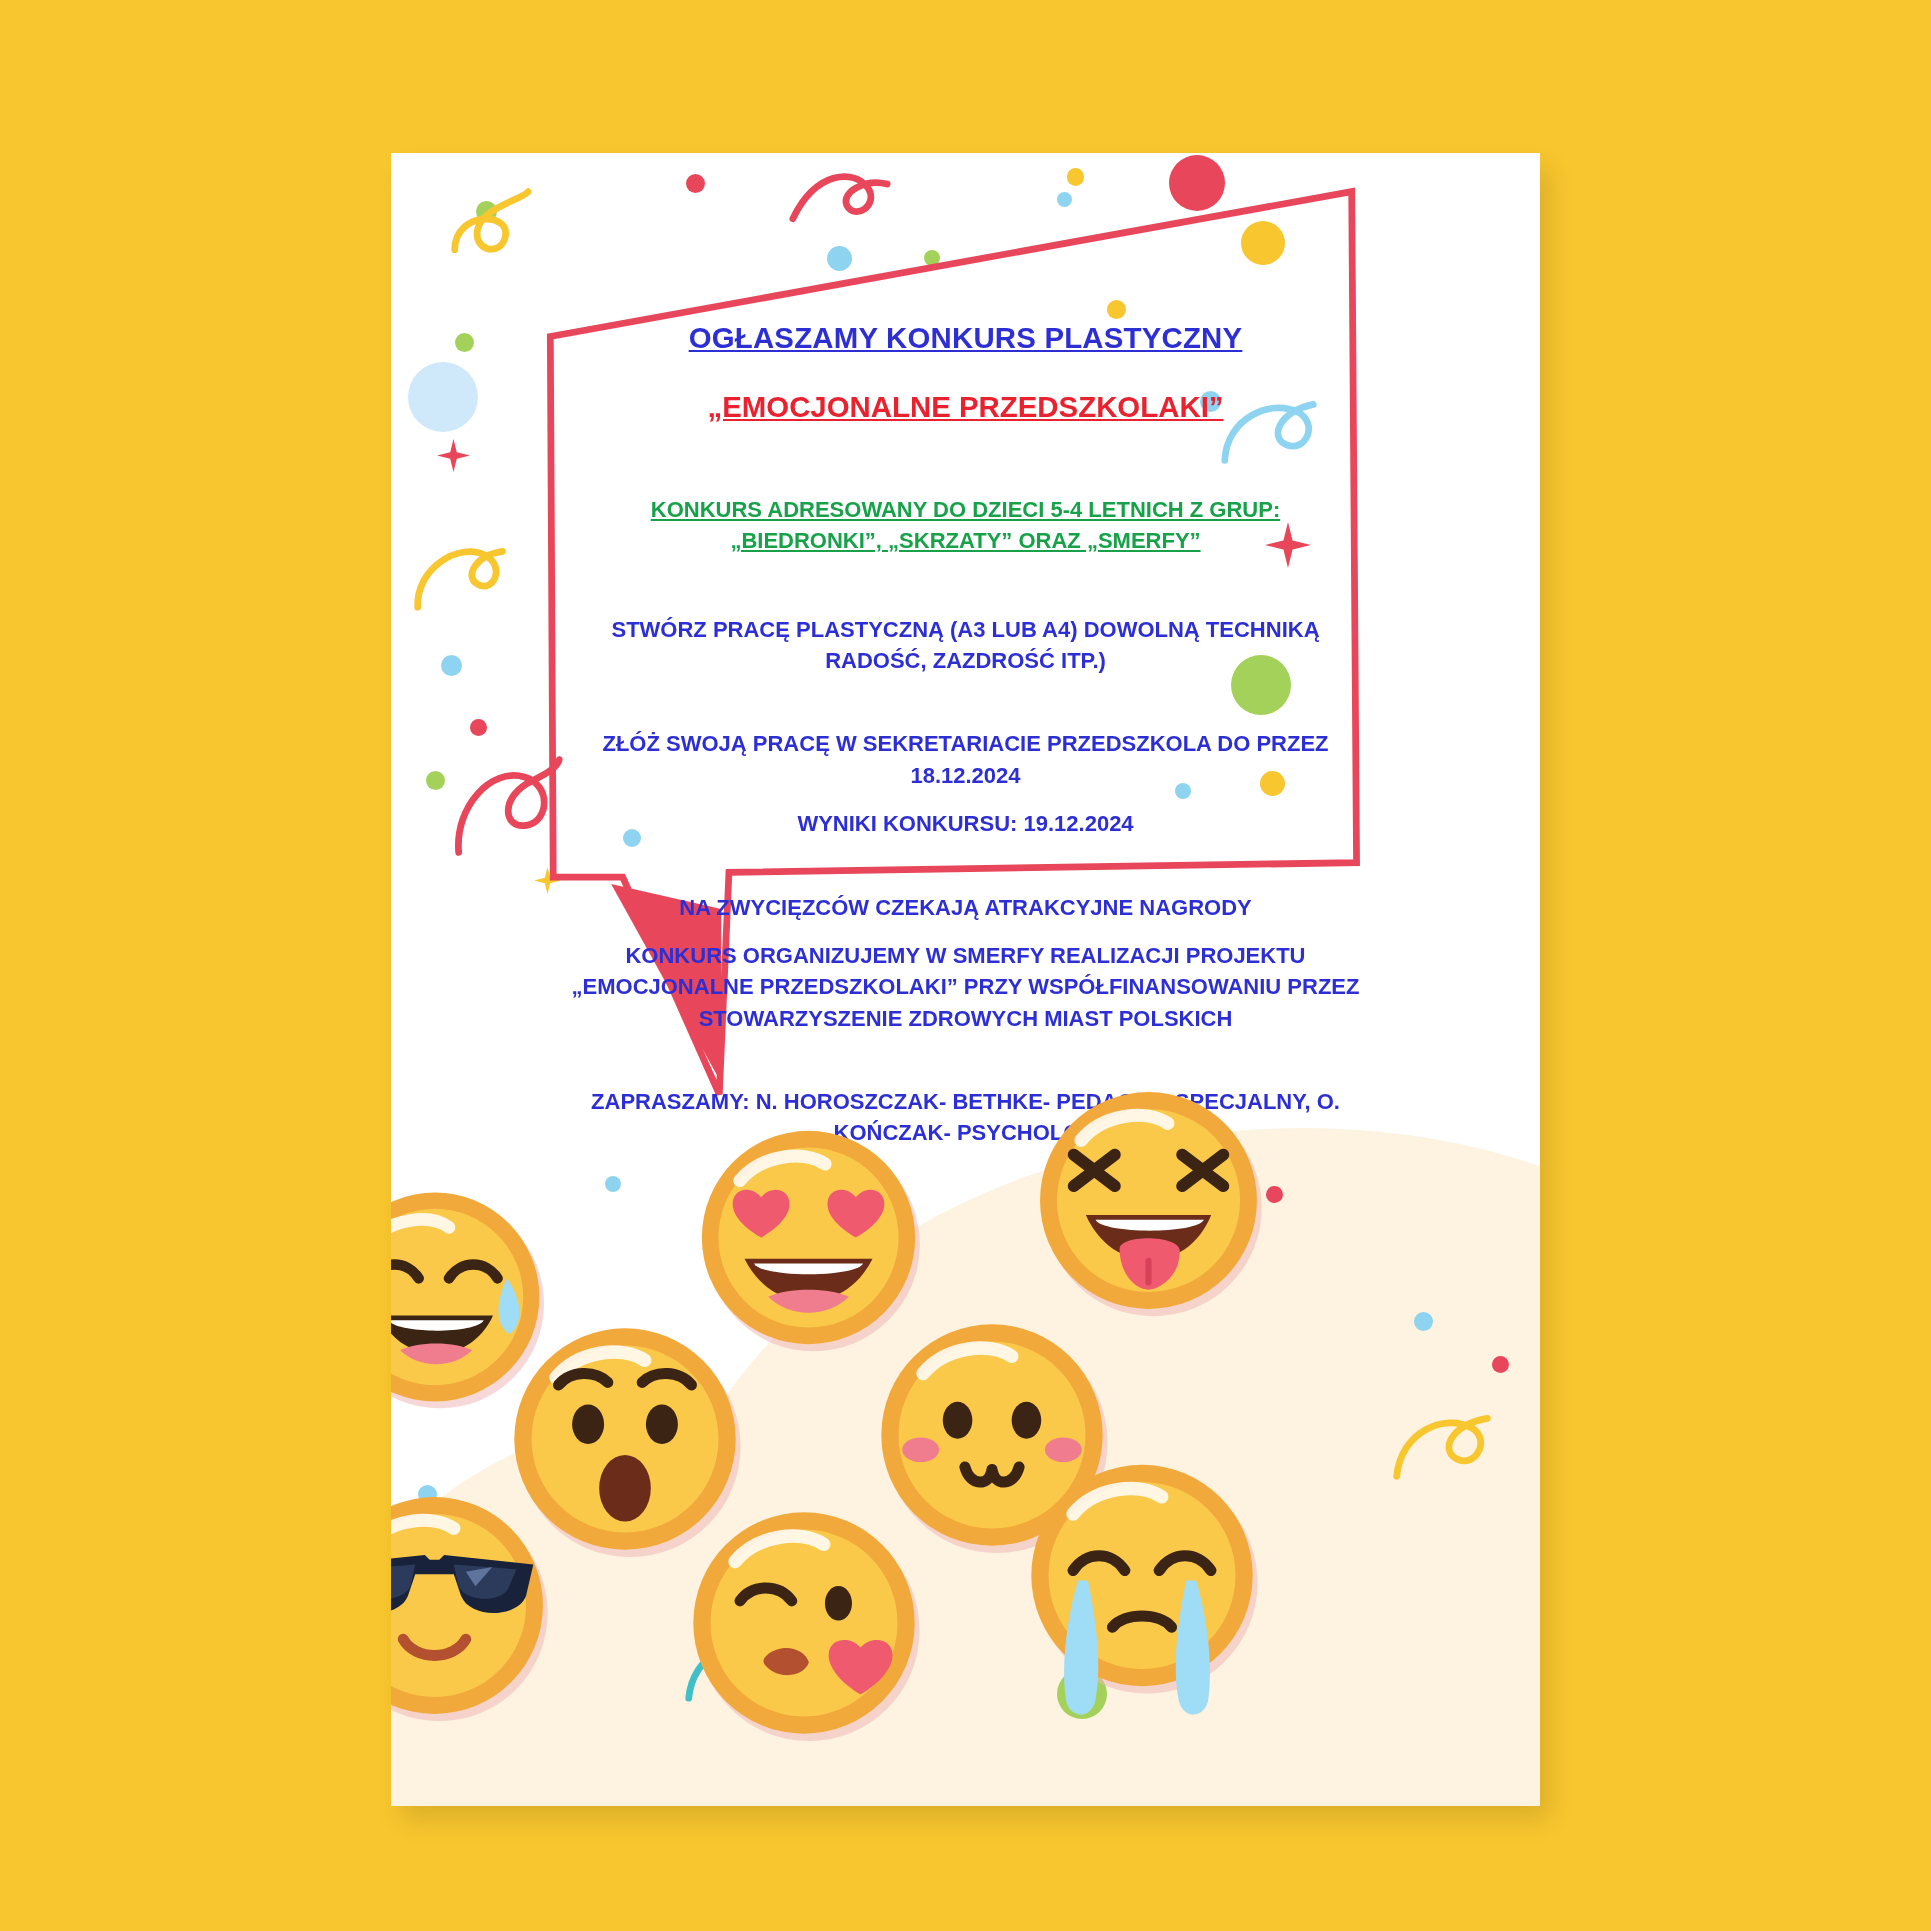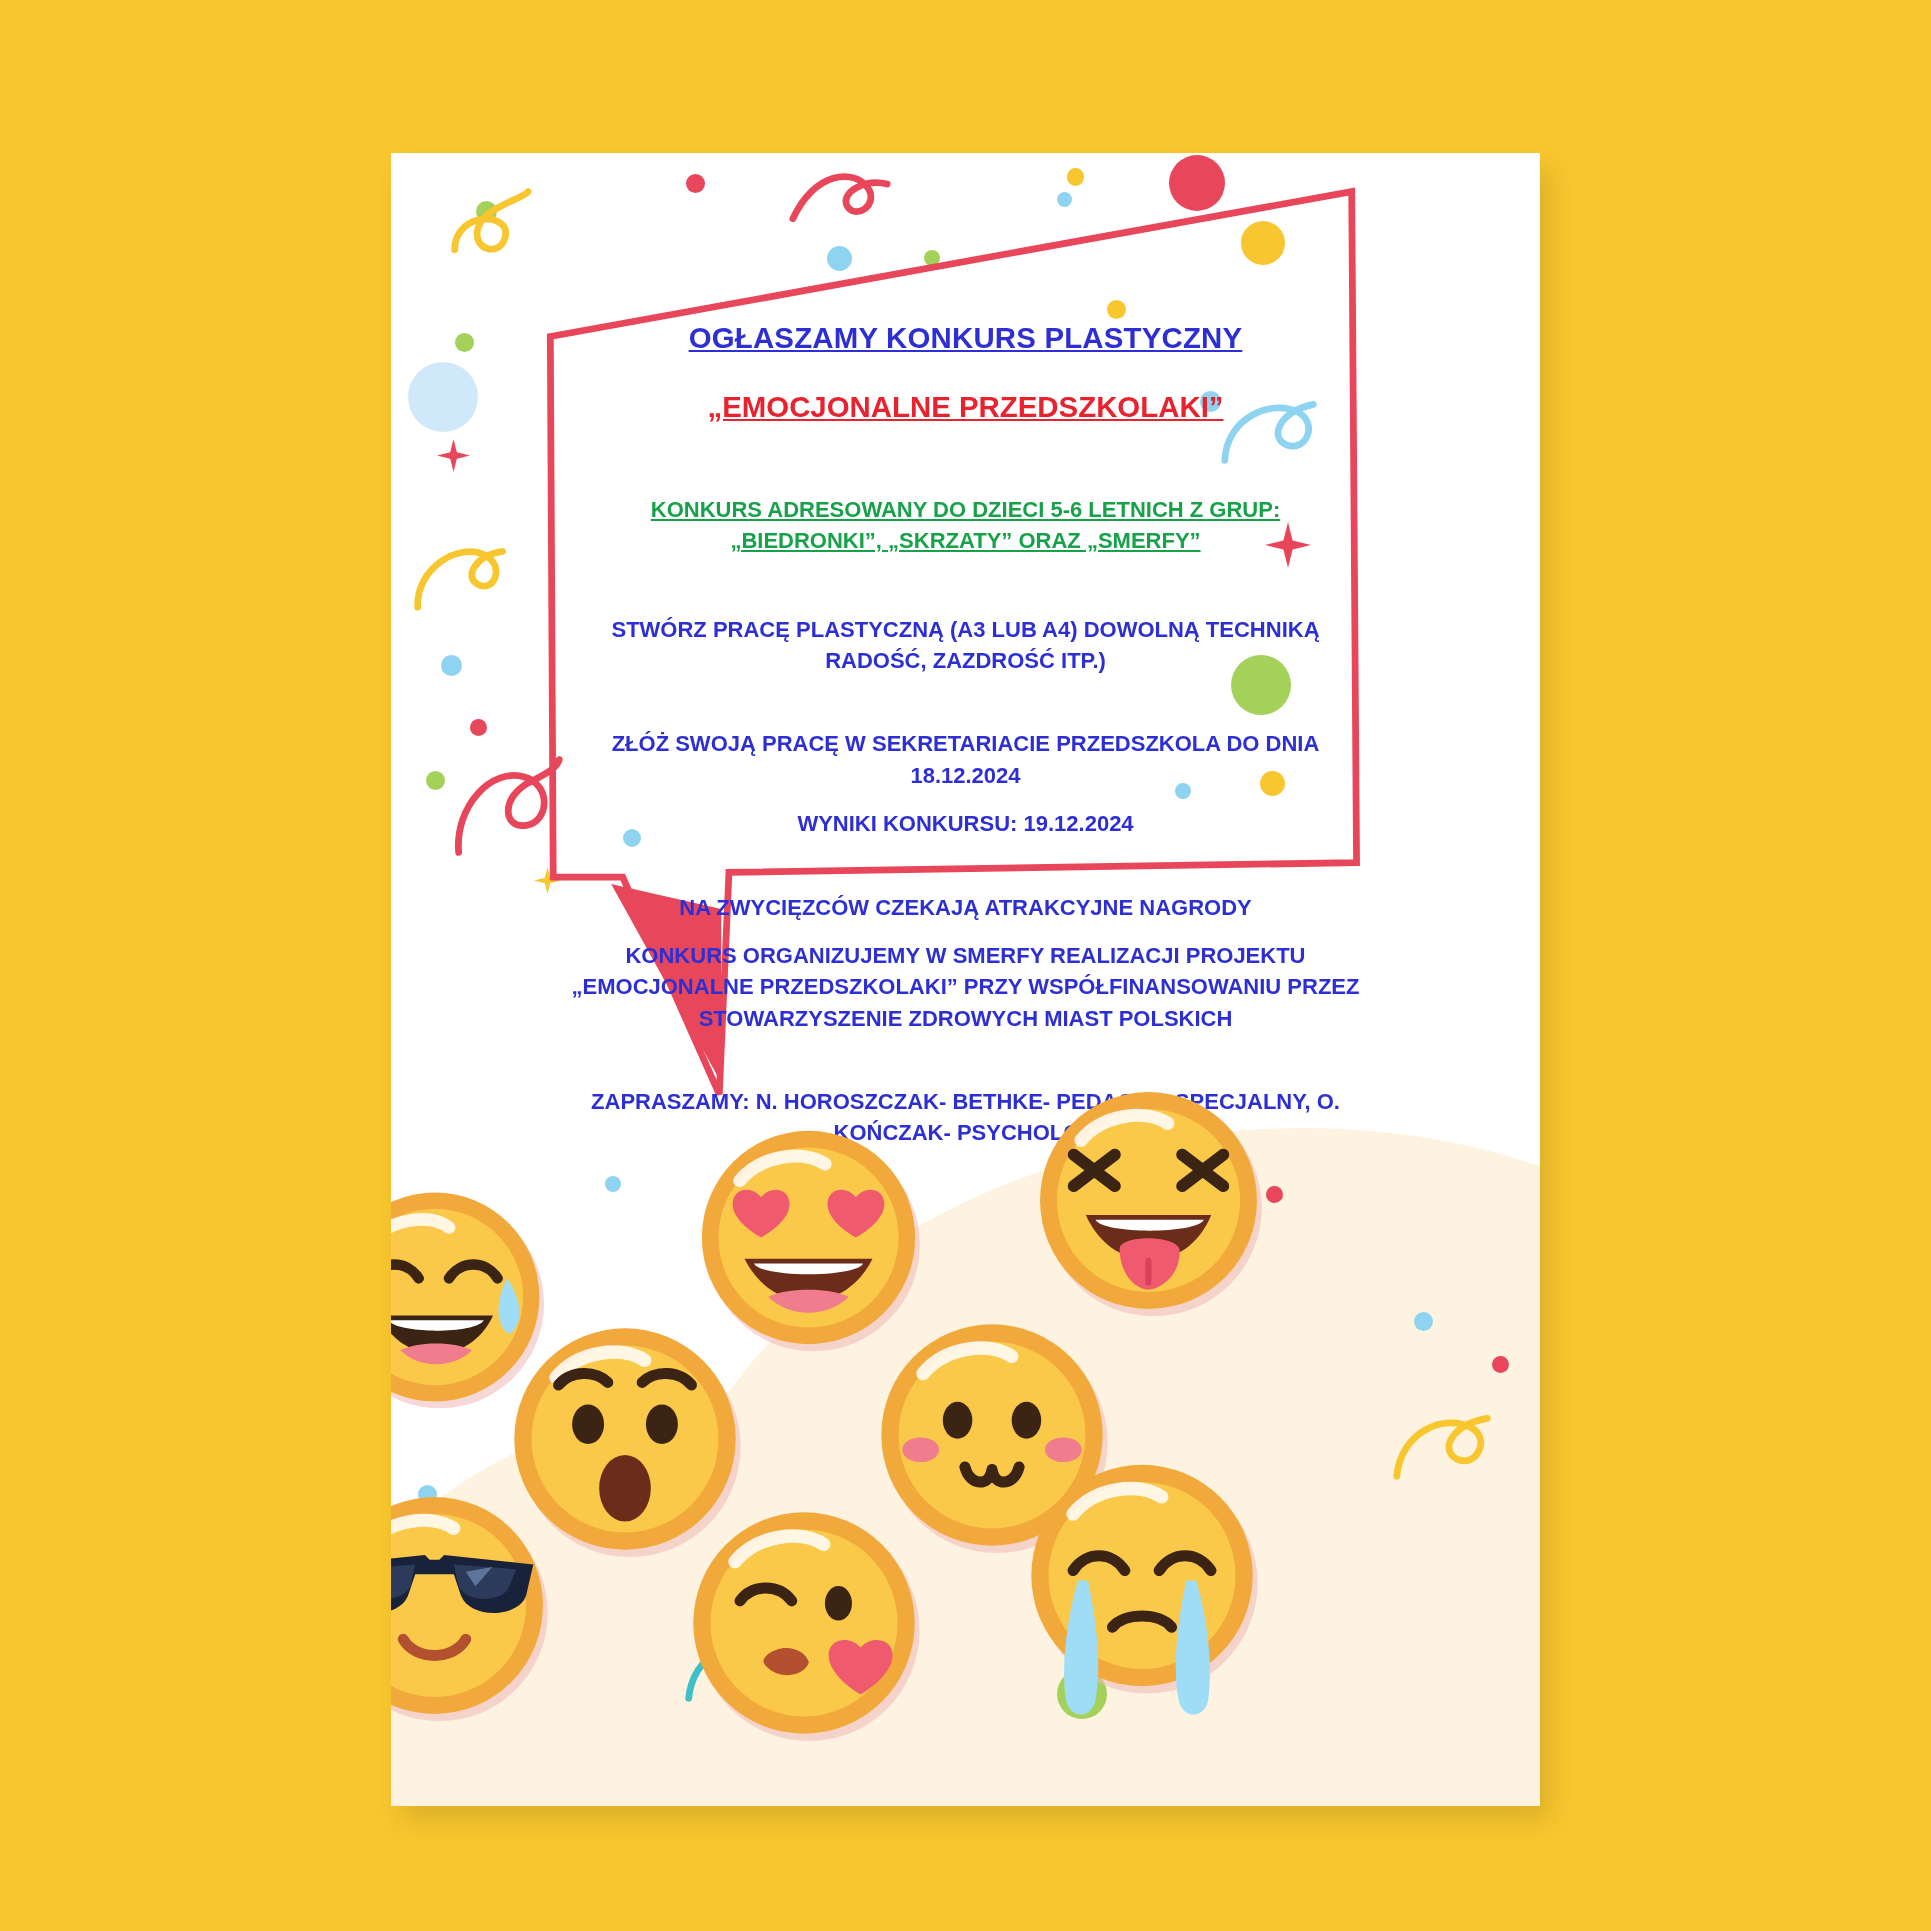--- a/index.html
+++ b/index.html
@@ -190,31 +190,31 @@
       <path d="M175,175 L1005,25 L1010,720 L360,730 L350,960 L250,735 L178,735 Z" transform="translate(-10,15)" fill="none" stroke="#e8465a" stroke-width="7" stroke-linejoin="miter"></path>
       <path d="M352,948 L238,742 L352,768 Z" transform="translate(-10,15)" fill="#e8465a"></path>
     </svg>
 
     <div id="text-block" style="left:174px; top:164px; width:801px;">
       <p class="t-title">OGŁASZAMY KONKURS PLASTYCZNY</p>
       <p class="t-subtitle">„EMOCJONALNE PRZEDSZKOLAKI”</p>
 
       <div class="gap-xl"></div>
 
-      <p class="t-green">KONKURS ADRESOWANY DO DZIECI 5-6 LETNICH Z GRUP:</p>
+      <p class="t-green">KONKURS ADRESOWANY DO DZIECI 5-4 LETNICH Z GRUP:</p>
       <p class="t-green">„BIEDRONKI”, „SKRZATY” ORAZ „SMERFY”</p>
 
       <div class="gap-lg"></div>
 
       <p class="t-blue">STWÓRZ PRACĘ PLASTYCZNĄ (A3 LUB A4) DOWOLNĄ TECHNIKĄ</p>
       <p class="t-blue">RADOŚĆ, ZAZDROŚĆ ITP.)</p>
 
       <div class="gap-md"></div>
 
-      <p class="t-blue">ZŁÓŻ SWOJĄ PRACĘ W SEKRETARIACIE PRZEDSZKOLA DO DNIA</p>
+      <p class="t-blue">ZŁÓŻ SWOJĄ PRACĘ W SEKRETARIACIE PRZEDSZKOLA DO PRZEZ</p>
       <p class="t-blue">18.12.2024</p>
       <div class="gap-xs"></div>
       <p class="t-blue">WYNIKI KONKURSU: 19.12.2024</p>
 
       <div class="gap-md"></div>
 
       <p class="t-blue">NA ZWYCIĘZCÓW CZEKAJĄ ATRAKCYJNE NAGRODY</p>
       <div class="gap-xs"></div>
       <p class="t-blue">KONKURS ORGANIZUJEMY W SMERFY REALIZACJI PROJEKTU</p>
       <p class="t-blue">„EMOCJONALNE PRZEDSZKOLAKI” PRZY WSPÓŁFINANSOWANIU PRZEZ</p>

